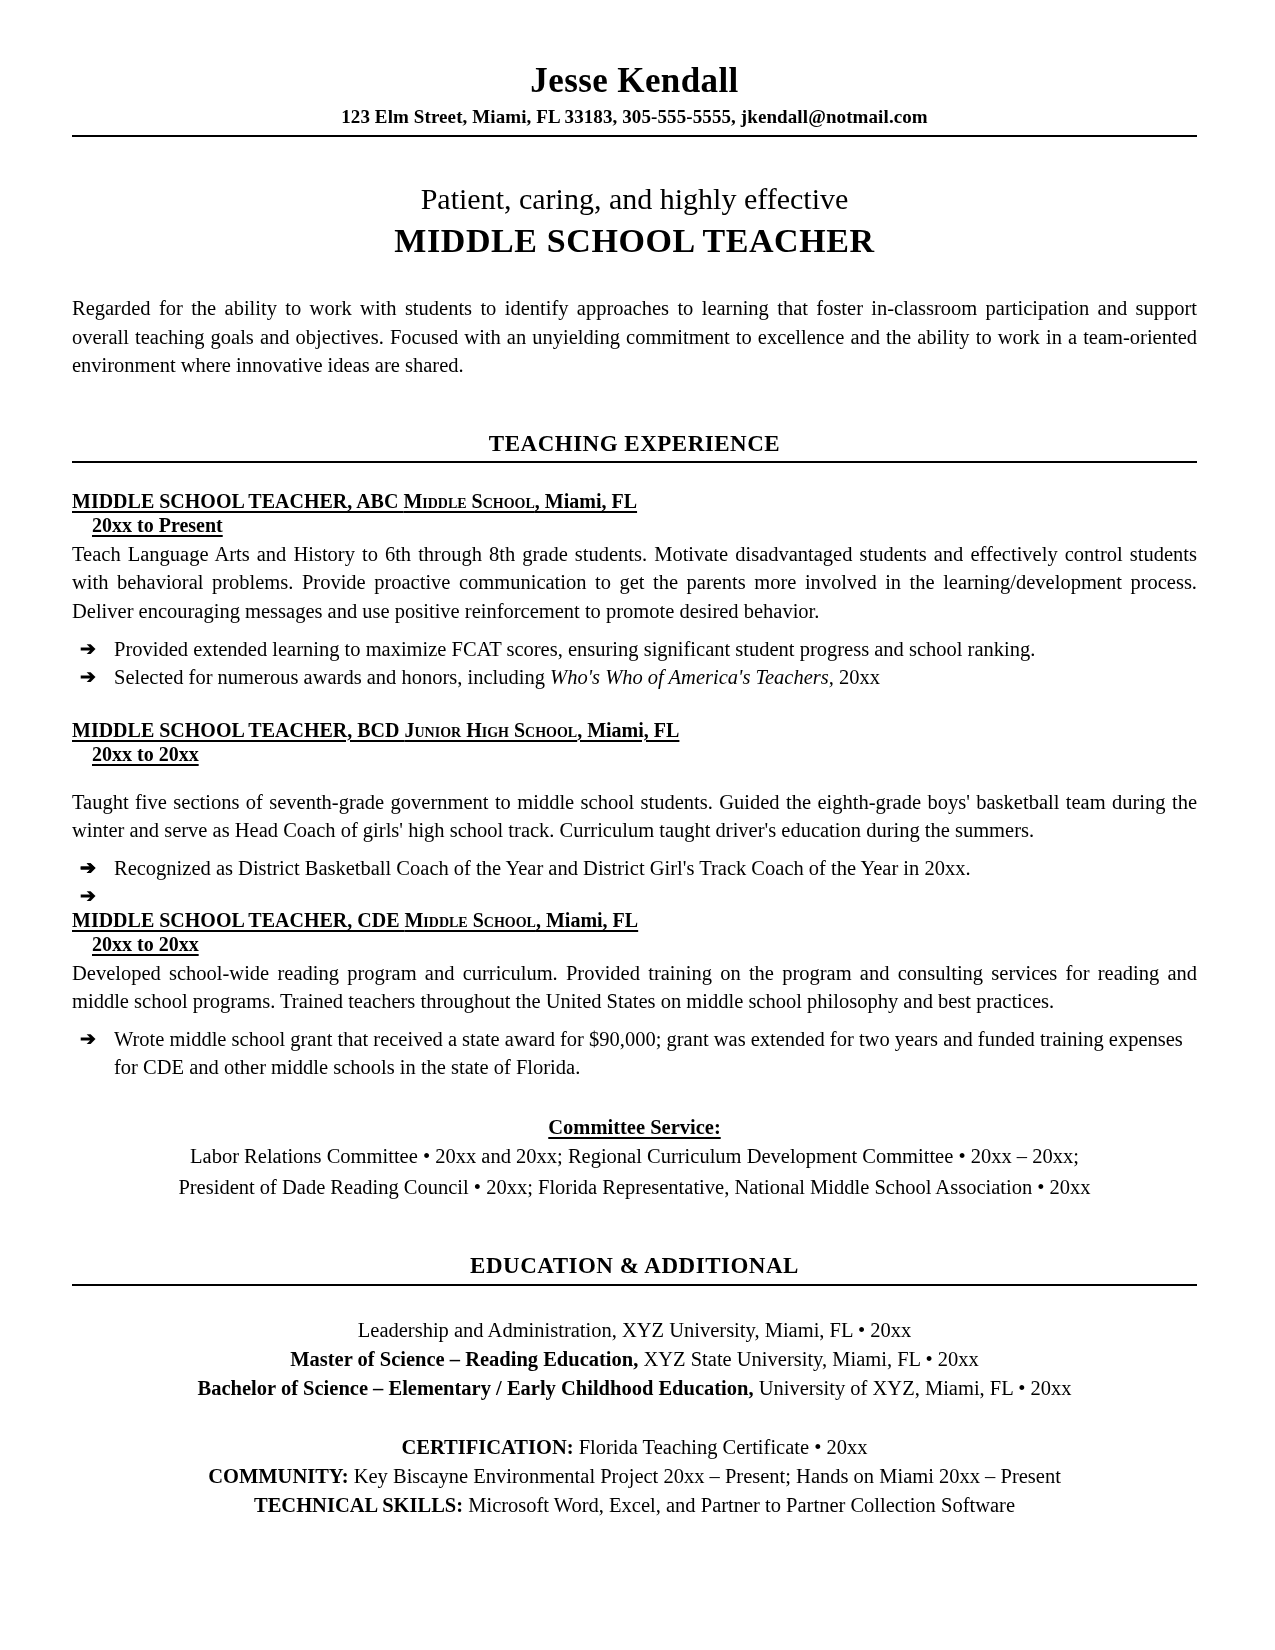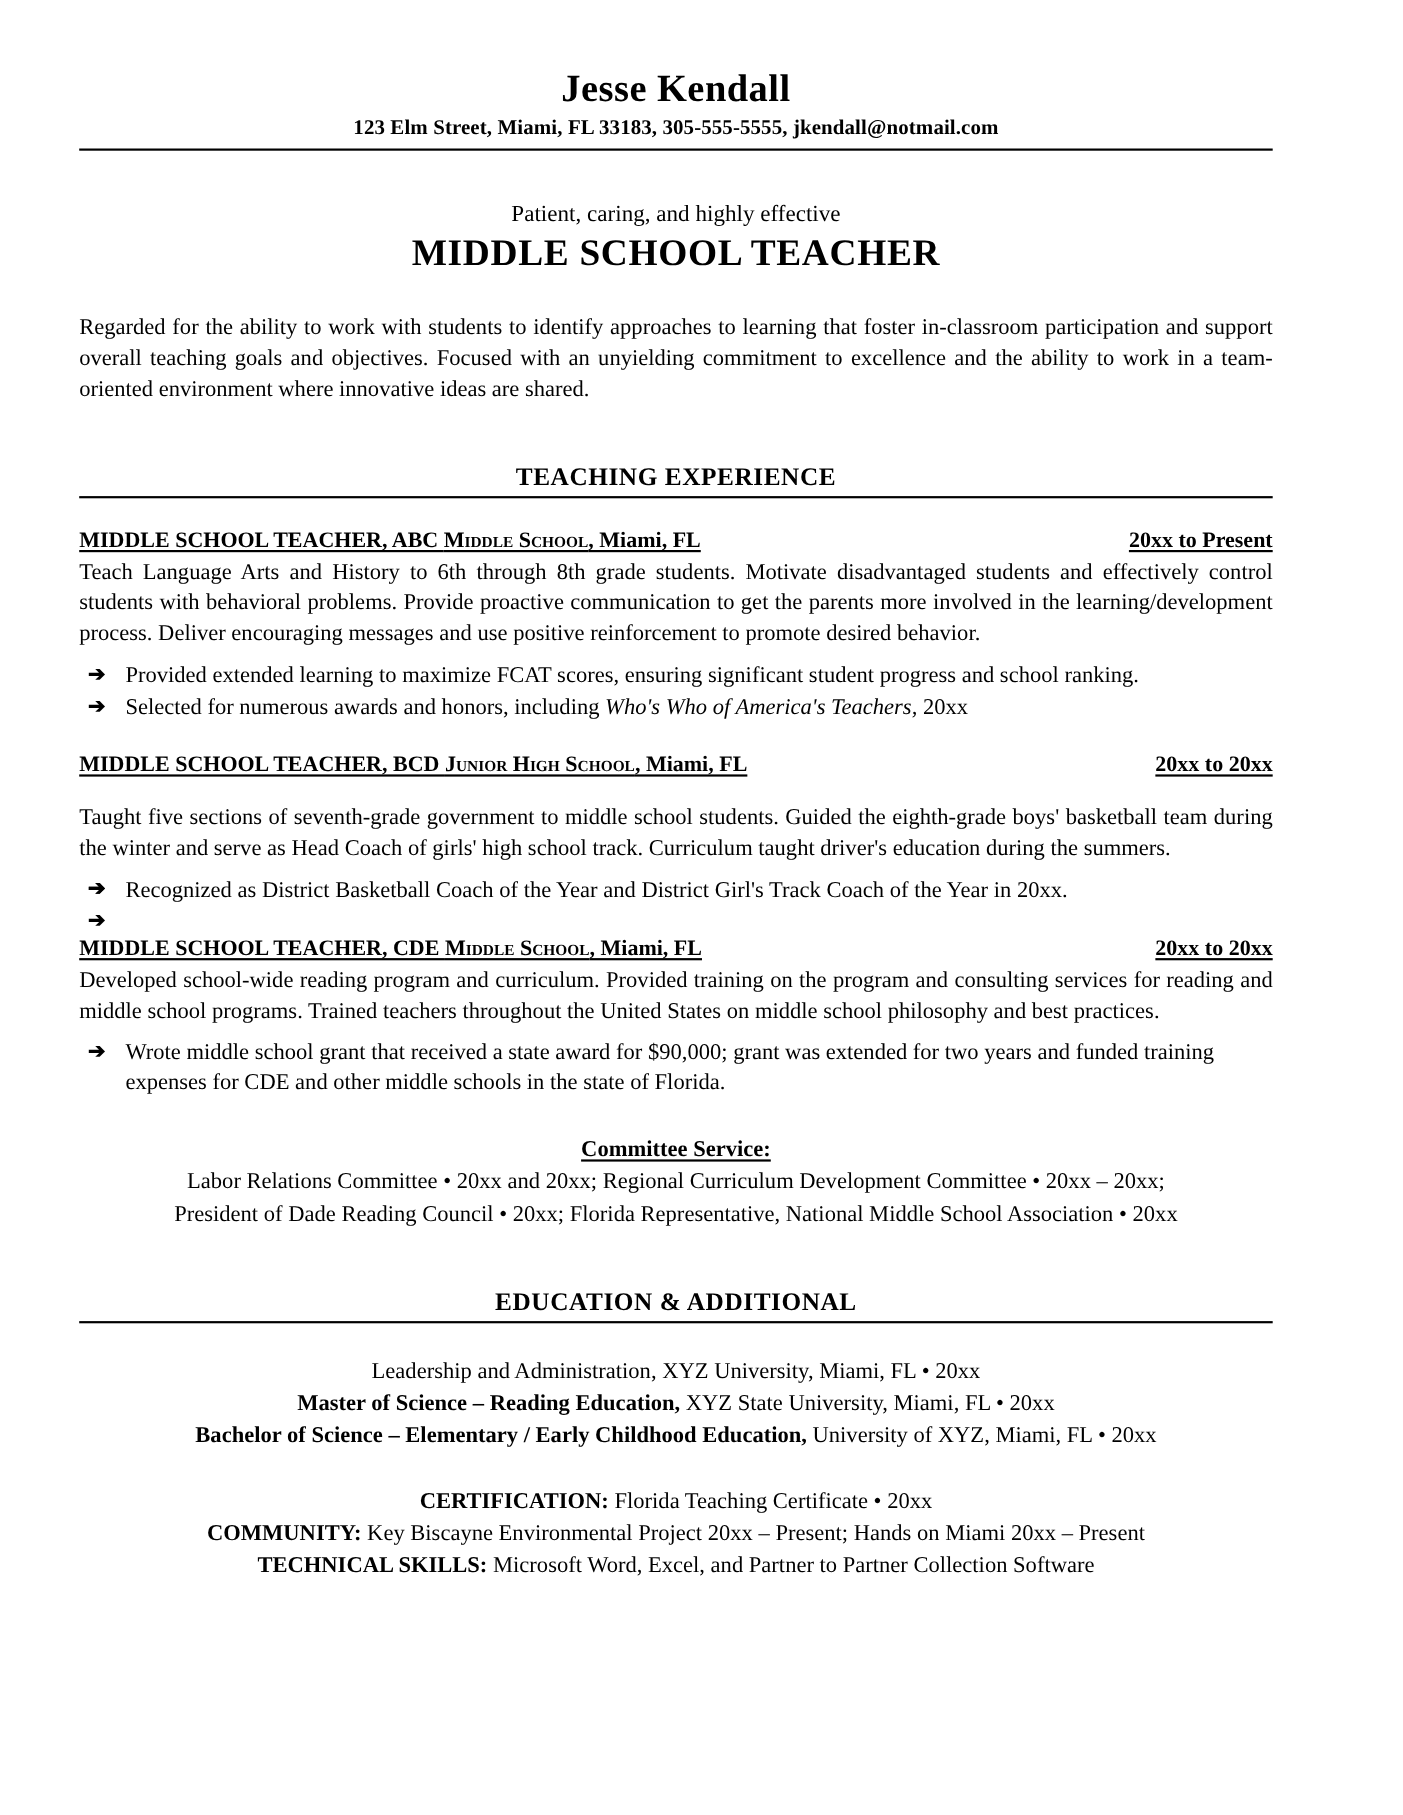--- a/index.html
+++ b/index.html
@@ -12,21 +12,21 @@
     height: 1650px;
     font-family: "Liberation Serif", "DejaVu Serif", serif;
     color: #000000;
     position: relative;
     overflow: hidden;
   }
   .page {
     width: 1275px;
     height: 1650px;
     box-sizing: border-box;
-    padding: 62px 118px 0 72px;
+    padding: 62px 78px 0 72px;
     position: relative;
   }
 
   
   .name {
     text-align: center;
     font-size: 35px;
     font-weight: bold;
     letter-spacing: 0.4px;
     line-height: 1.08;
@@ -43,21 +43,21 @@
   .hr-head {
     border: none;
     border-top: 2.2px solid #000;
     margin: 7px 0 0 0;
     width: 100%;
   }
 
   
   .tagline {
     text-align: center;
-    font-size: 21px;
+    font-size: 30px;
     margin: 45px 0 0 0;
     line-height: 1.15;
   }
   .job-title-big {
     text-align: center;
     font-size: 34px;
     font-weight: bold;
     letter-spacing: 0.6px;
     margin: 6px 0 0 0;
     line-height: 1.12;
@@ -98,20 +98,21 @@
   .job-head {
     display: flex;
     justify-content: space-between;
     align-items: baseline;
     font-size: 20px;
     font-weight: bold;
     text-decoration: underline;
     text-underline-offset: 3px;
     line-height: 1.2;
     white-space: nowrap;
+    flex-direction: column;
   }
   .job-head .left { text-align: left; }
   .job-head .right { text-align: right; padding-left: 20px; }
   .smallcaps {
     font-variant: small-caps;
   }
   .job-desc {
     text-align: justify;
     text-justify: inter-word;
     font-size: 20.5px;

